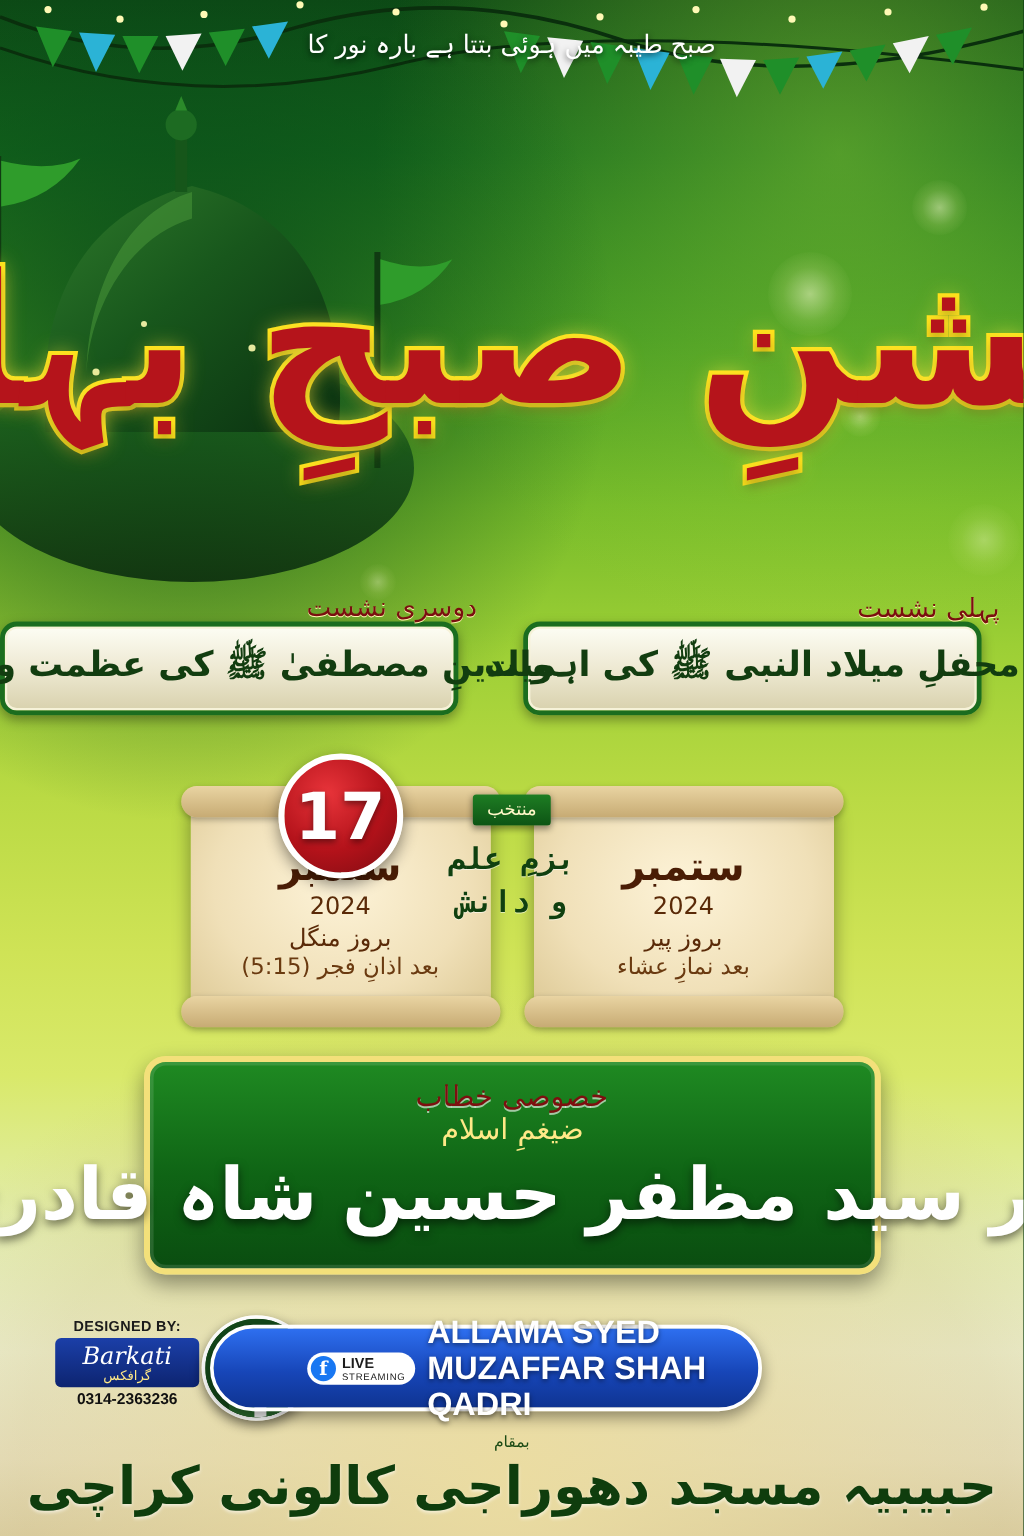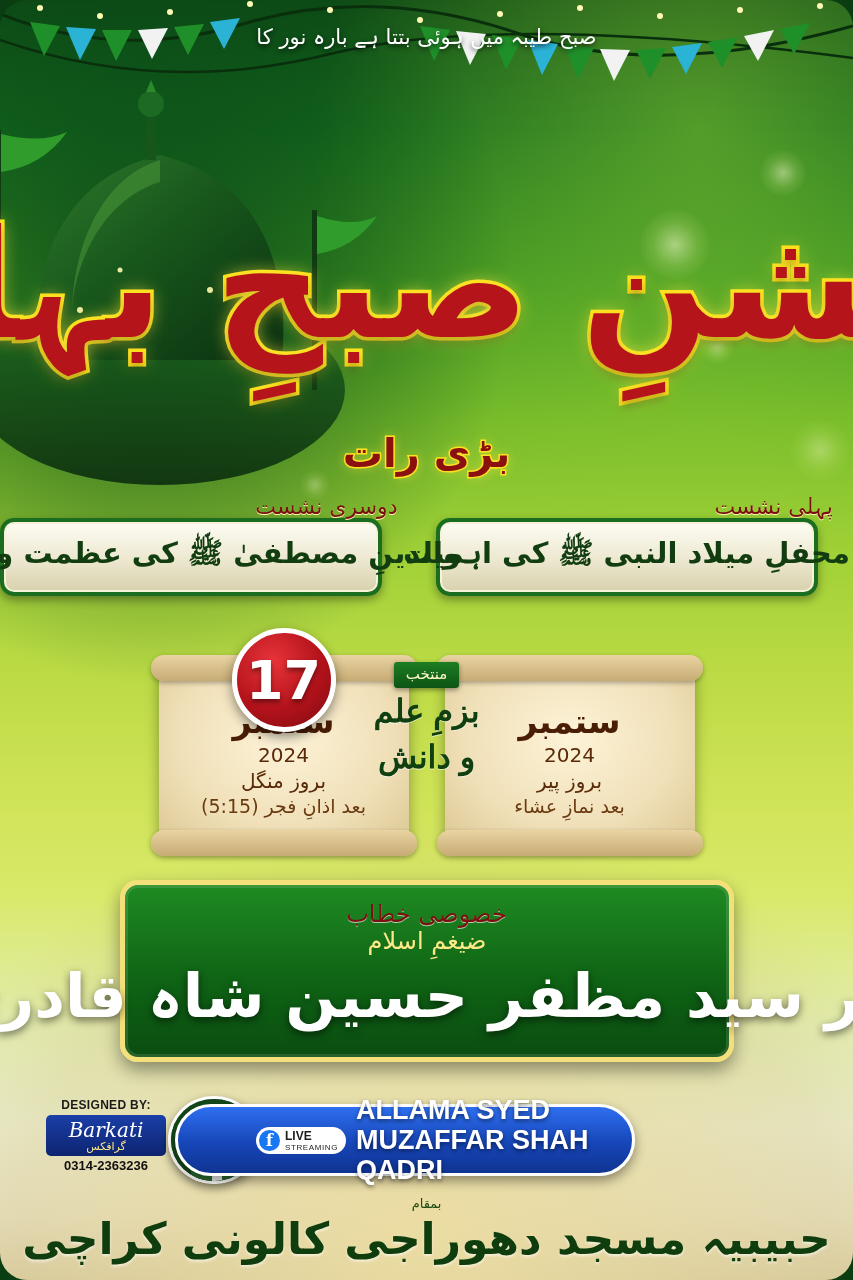--- a/index.html
+++ b/index.html
@@ -23,21 +23,20 @@
         #3e9421 22%,
         #77bb2a 33%,
         #9ccf35 42%,
         #bada44 52%,
         #cfe356 62%,
         #d9e96a 70%,
         #e3edb0 80%,
         #ecefcf 88%,
         #e9e3c2 95%,
         #ddd2a8 100%);
-    border-radius: 27px;
   }
 
   
   .bokeh {
     position: absolute; border-radius: 50%;
     background: radial-gradient(circle at 50% 50%, rgba(255,255,215,0.9) 0%, rgba(255,255,180,0.25) 45%, rgba(255,255,150,0) 75%);
     pointer-events: none;
   }
 
   
@@ -189,24 +188,24 @@
     background: linear-gradient(180deg,#1e7d23,#0d5414);
     color: #fff8c8;
     font-family: "DejaVu Sans", sans-serif;
     font-size: 15px;
     padding: 3px 12px 5px;
     border-radius: 3px;
     direction: rtl;
     box-shadow: 0 2px 5px rgba(0,0,0,0.4);
   }
   .mid-tag-text {
-    margin-top: 0;
-    direction: rtl;
-    font-family: Liberation Sans, sans-serif;
-    font-size: 32px;
+    margin-top: 12px;
+    direction: rtl;
+    font-family: Liberation Mono, monospace;
+    font-size: 25px;
     color: #10400f;
     line-height: 1.45;
     font-weight: bold;
     text-shadow: 0 1px 0 rgba(255,255,255,0.55);
   }
 
   
   .speaker-panel {
     position: absolute; top: 880px; left: 120px;
     width: 614px; height: 182px;
@@ -429,21 +428,20 @@
   </div>
 
   <div class="top-couplet">
     <div>صبح طیبہ میں ہوئی بتتا ہے بارہ نور کا</div>
   </div>
 
   <div class="title-area">
     <div class="title-main">جشنِ صبحِ بہار</div>
   </div>
 
-  <div class="subtitle">بڑی رات</div>
 
   <div class="sessions">
     <div class="session">
       <div class="session-label">پہلی نشست</div>
       <div class="session-plate">
         <div class="session-text">محفلِ میلاد النبی ﷺ کی اہمیت</div>
       </div>
     </div>
     <div class="session">
       <div class="session-label">دوسری نشست</div>

